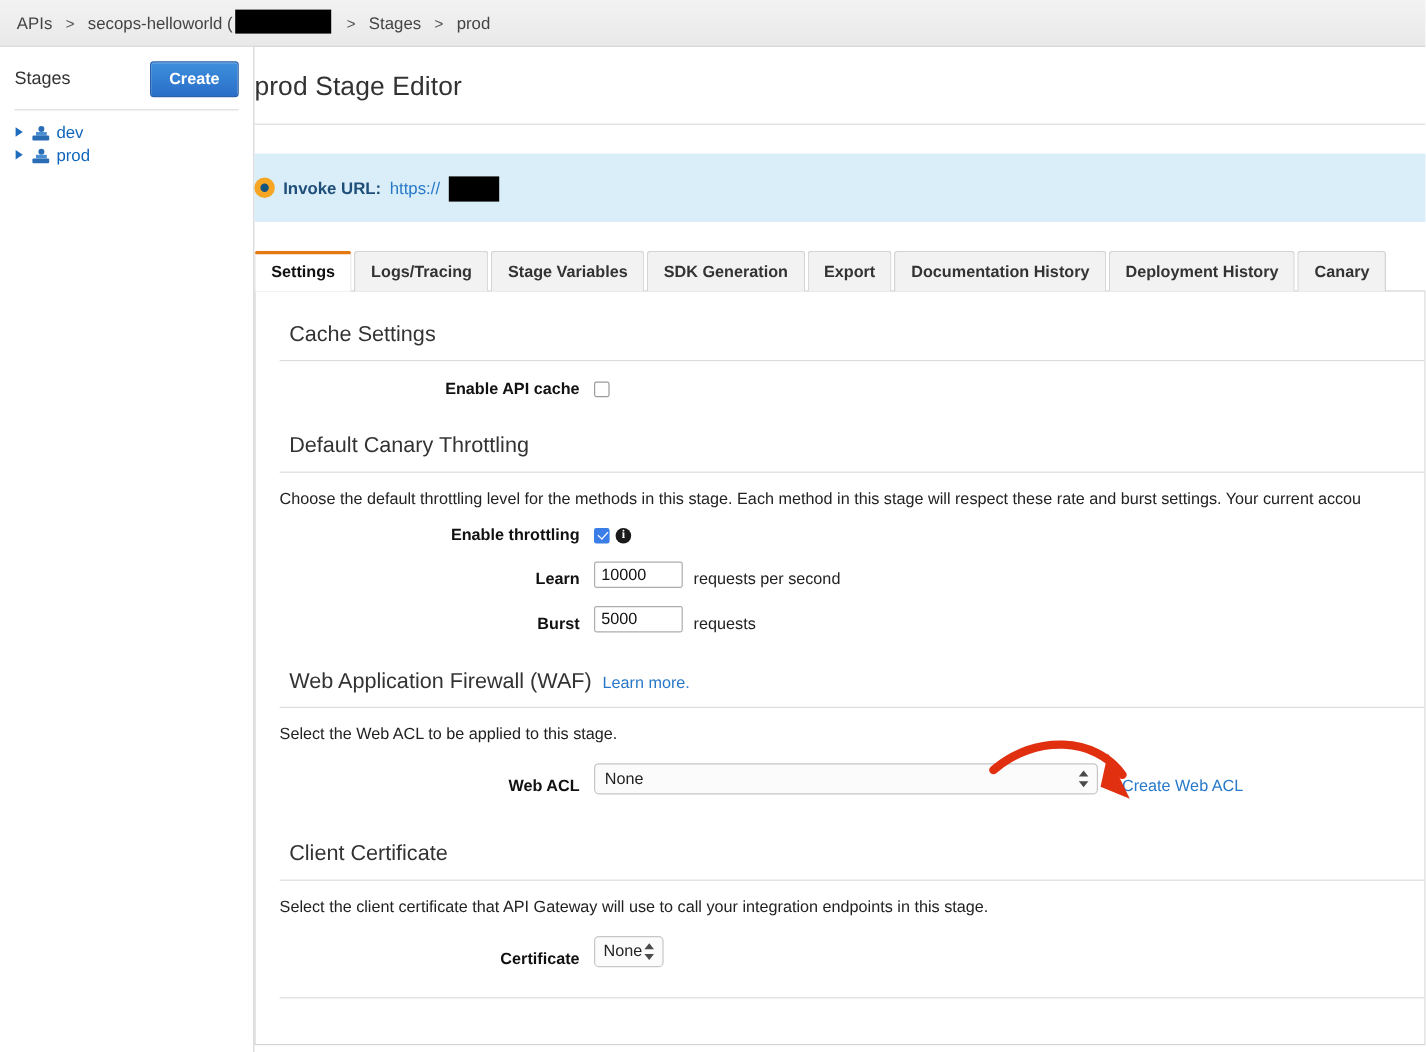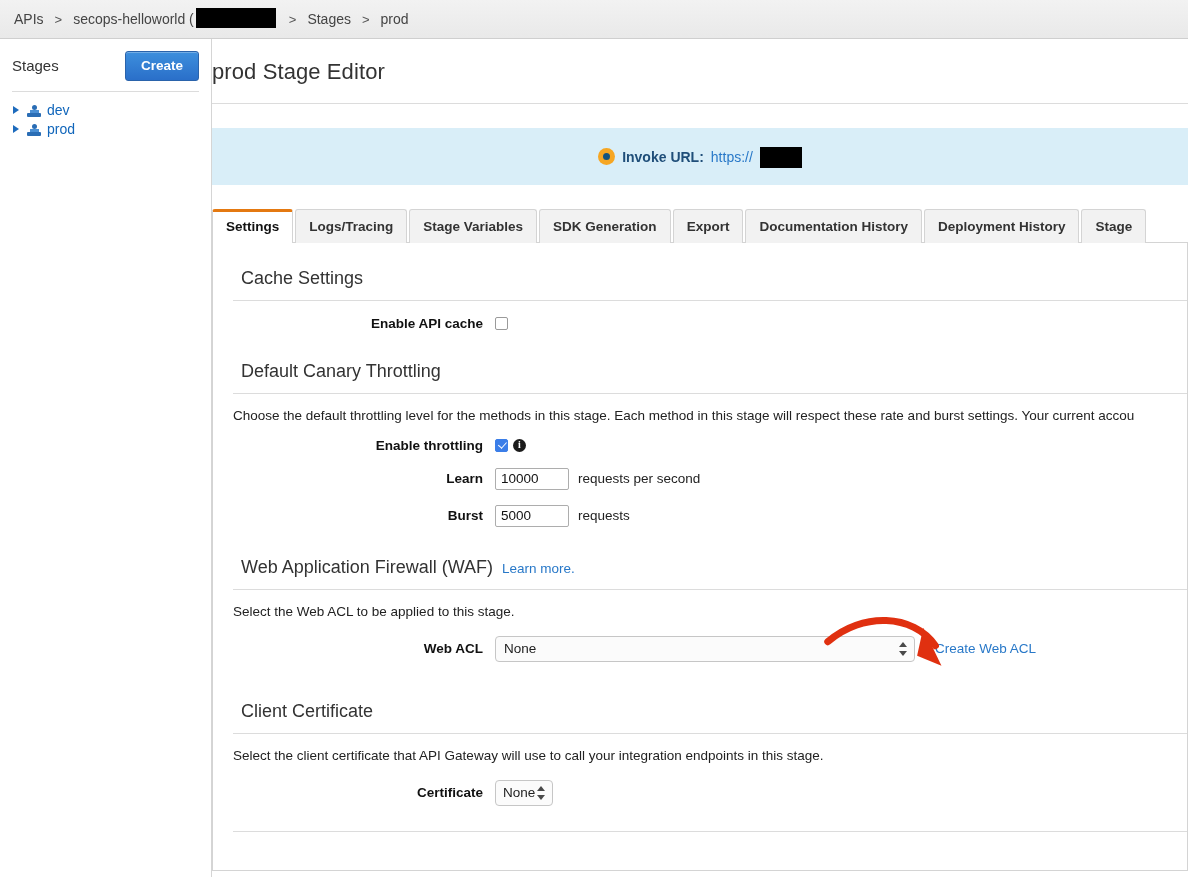--- a/index.html
+++ b/index.html
@@ -174,21 +174,21 @@
     background: #dcdcdc;
     margin-top: 18px;
   }
 
   .invoke-bar {
     background: #d9eef8;
     height: 57px;
     margin-top: 24px;
     display: flex;
     align-items: center;
-    justify-content: center;
+    justify-content: flex-start;
     padding-right: 0;
     box-sizing: border-box;
     font-size: 14px;
   }
   .invoke-inner {
     display: flex;
     align-items: center;
     gap: 7px;
     padding-right: 0;
   }
@@ -293,21 +293,21 @@
   .section-desc {
     font-size: 13.5px;
     color: #222;
     margin: 0;
     padding-top: 14px;
     white-space: nowrap;
   }
 
   .form-row {
     display: flex;
-    align-items: center;
+    align-items: flex-end;
     padding-top: 15px;
   }
   .form-label {
     width: 262px;
     min-width: 262px;
     text-align: right;
     font-size: 13.5px;
     font-weight: bold;
     color: #111;
     padding-right: 12px;
@@ -488,21 +488,21 @@
     </div>
 
     <div class="tabs">
       <div class="tab active">Settings</div>
       <div class="tab">Logs/Tracing</div>
       <div class="tab">Stage Variables</div>
       <div class="tab">SDK Generation</div>
       <div class="tab">Export</div>
       <div class="tab">Documentation History</div>
       <div class="tab">Deployment History</div>
-      <div class="tab">Stage</div>
+      <div class="tab">Canary</div>
     </div>
 
     <div class="panel">
 
       <h2 class="section-title">
         <span>Cache Settings</span>
       </h2>
       <div class="hr"></div>
       <div class="form-row">
         <span class="form-label">Enable API cache</span>

